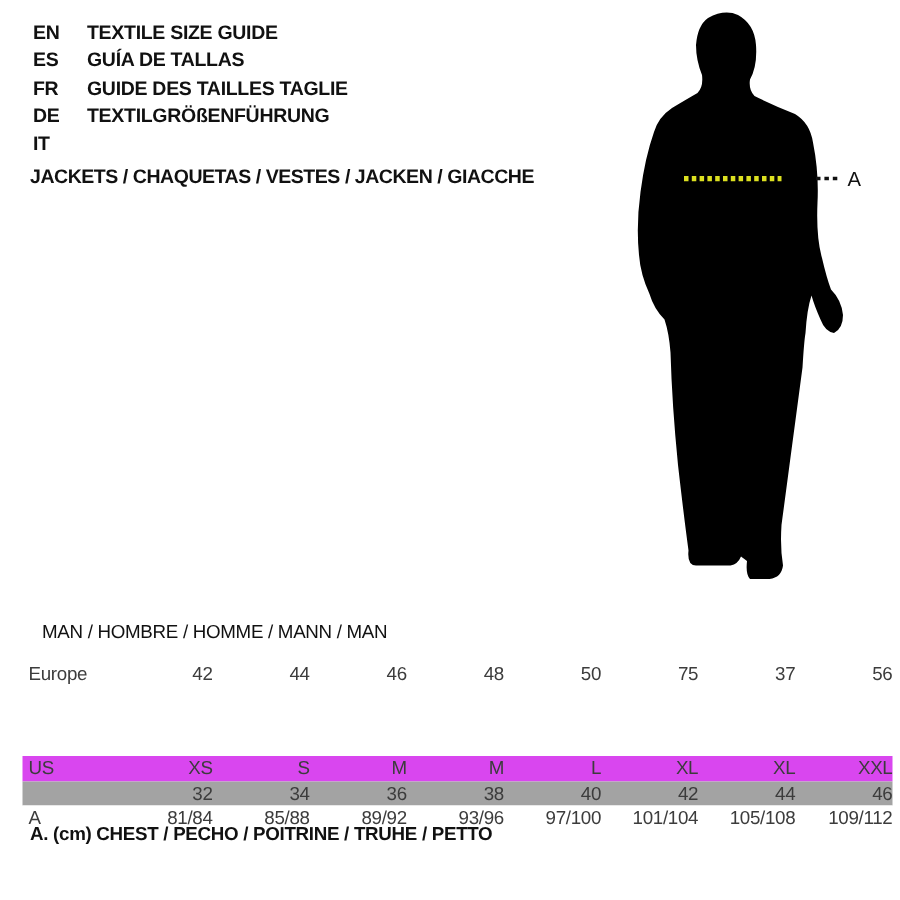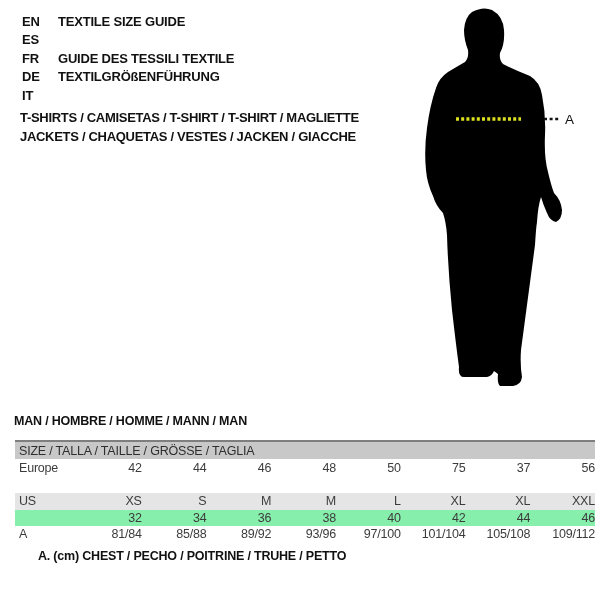--- a/index.html
+++ b/index.html
@@ -17,65 +17,65 @@
 
   
   .categories{left:20px;top:108px;}
   .cat-line{font-size:13px;font-weight:700;letter-spacing:-0.3px;line-height:19px;white-space:nowrap;}
 
   
   .figure-wrap{left:395px;top:0;width:205px;height:400px;}
   .figure-wrap svg{display:block;width:205px;height:400px;}
 
   
-  .section-title{left:14px;top:414px;font-size:12.5px;font-weight:700;letter-spacing:-0.2px;white-space:nowrap;}
+  .section-title{left:28px;top:414px;font-size:12.5px;font-weight:400;letter-spacing:-0.2px;white-space:nowrap;}
 
   
   .size-table{left:15px;top:440px;width:580px;}
   .t-header{
     height:19px;line-height:19px;background:#c8c8c8;border-top:2px solid #7e7e7e;
     font-size:12.5px;color:#2e2e2e;padding-left:4px;letter-spacing:-0.2px;box-sizing:border-box;white-space:nowrap;
   }
   .t-row{display:grid;grid-template-columns:62px repeat(8,1fr);font-size:12.5px;color:#3c3c3c;letter-spacing:-0.2px;}
   .t-row .lbl{text-align:left;padding-left:4px;}
   .t-row .val{text-align:right;}
   .row-europe{height:34px;line-height:18px;background:#ffffff;}
-  .row-us{height:17px;line-height:17px;background:#e5e5e5;}
-  .row-uk{height:16px;line-height:16px;background:#86efac;}
+  .row-us{height:17px;line-height:17px;background:#d946ef;margin-top:30px;}
+  .row-uk{height:16px;line-height:16px;background:#a3a3a3;}
   .row-a{height:17px;line-height:17px;background:#ffffff;}
 
   
-  .footnote{left:20px;top:549px;font-size:12.5px;font-weight:700;letter-spacing:-0.2px;white-space:nowrap;margin-left:18px;}
+  .footnote{left:20px;top:549px;font-size:12.5px;font-weight:700;letter-spacing:-0.2px;white-space:nowrap;}
 </style>
 </head>
 <body>
 
 <div class="abs lang-list">
   <div class="lang-row">
     <span>EN</span>
     <span>TEXTILE SIZE GUIDE</span>
   </div>
   <div class="lang-row">
     <span>ES</span>
+    <span>GUÍA DE TALLAS</span>
   </div>
   <div class="lang-row">
     <span>FR</span>
-    <span>GUIDE DES TESSILI TEXTILE</span>
+    <span>GUIDE DES TAILLES TAGLIE</span>
   </div>
   <div class="lang-row">
     <span>DE</span>
     <span>TEXTILGRÖßENFÜHRUNG</span>
   </div>
   <div class="lang-row">
     <span>IT</span>
   </div>
 </div>
 
 <div class="abs categories">
-  <div class="cat-line">T-SHIRTS / CAMISETAS / T-SHIRT / T-SHIRT / MAGLIETTE</div>
   <div class="cat-line">JACKETS / CHAQUETAS / VESTES / JACKEN / GIACCHE</div>
 </div>
 
 <div class="abs figure-wrap">
   <svg viewBox="395 0 205 400" xmlns="http://www.w3.org/2000/svg">
     <path fill="#000000" d="
       M 472 12
       Q 483 6 492 10
       Q 503 16 504 30
       Q 505 44 500 53
@@ -116,21 +116,20 @@
       Z"></path>
     <line x1="456" y1="119" x2="521" y2="119" stroke="#dce020" stroke-width="3.5" stroke-dasharray="3 2.2"></line>
     <line x1="544" y1="119" x2="560" y2="119" stroke="#111111" stroke-width="2.4" stroke-dasharray="3 2.6"></line>
     <text x="565" y="124" font-size="13.5" fill="#111" font-family="Liberation Sans, DejaVu Sans, sans-serif">A</text>
   </svg>
 </div>
 
 <div class="abs section-title">MAN / HOMBRE / HOMME / MANN / MAN</div>
 
 <div class="abs size-table">
-  <div class="t-header">SIZE / TALLA / TAILLE / GRÖSSE / TAGLIA</div>
 
   <div class="t-row row-europe">
     <span class="lbl">Europe</span>
     <span class="val">42</span>
     <span class="val">44</span>
     <span class="val">46</span>
     <span class="val">48</span>
     <span class="val">50</span>
     <span class="val">75</span>
     <span class="val">37</span>

